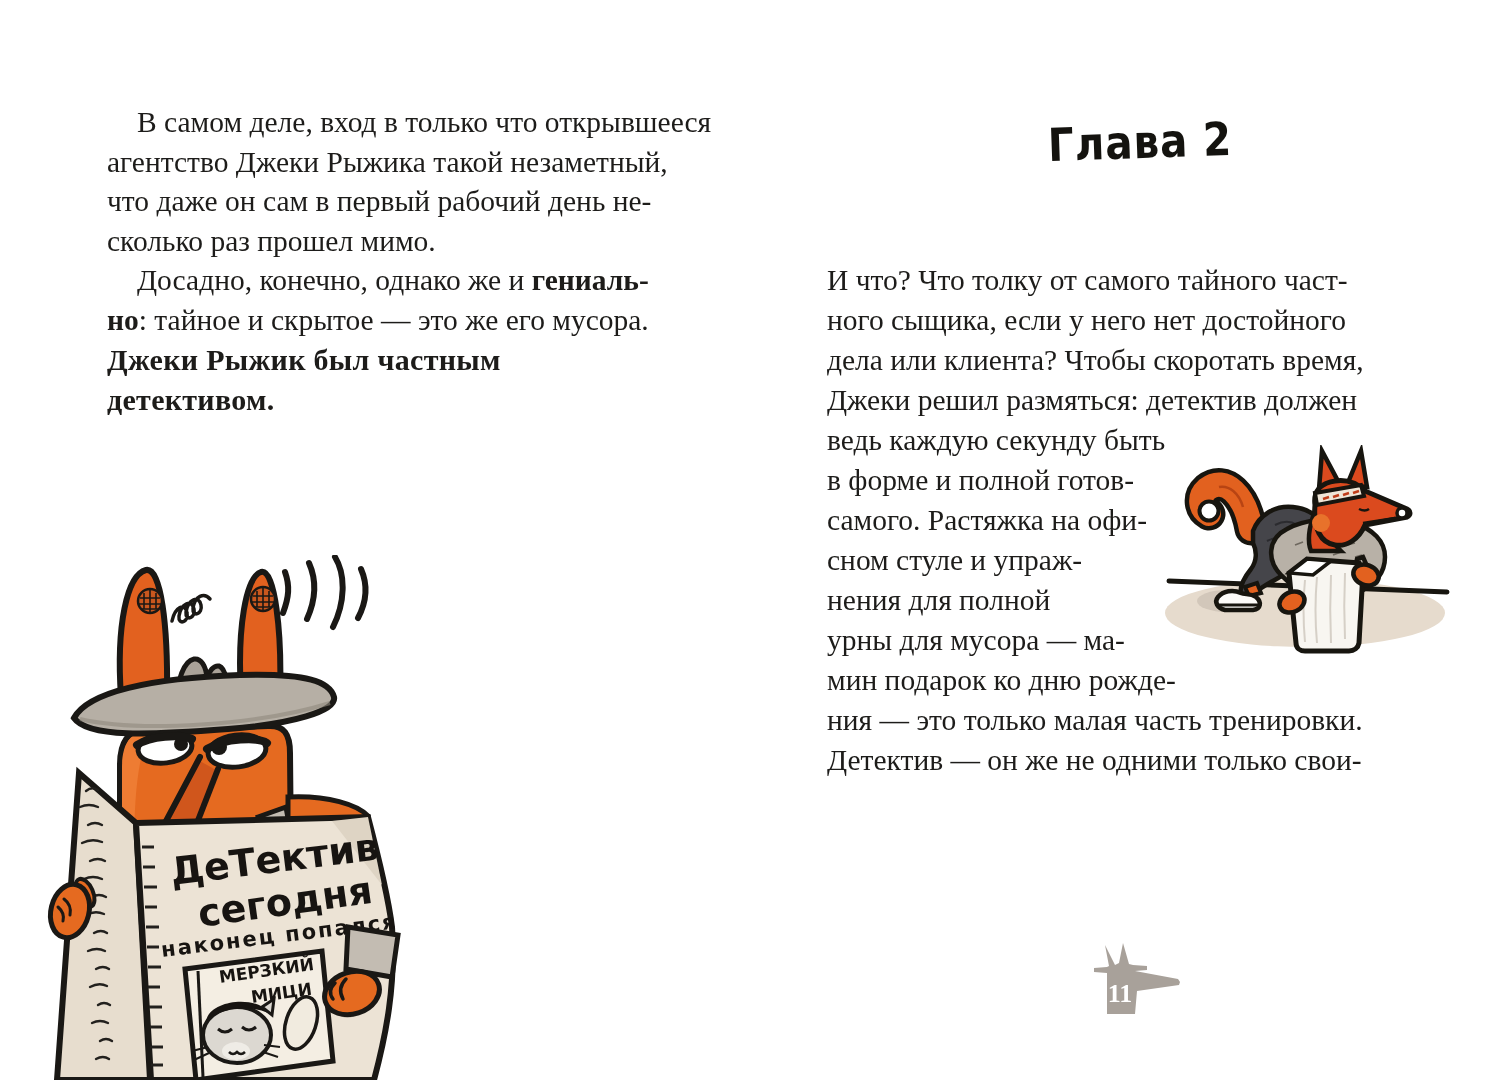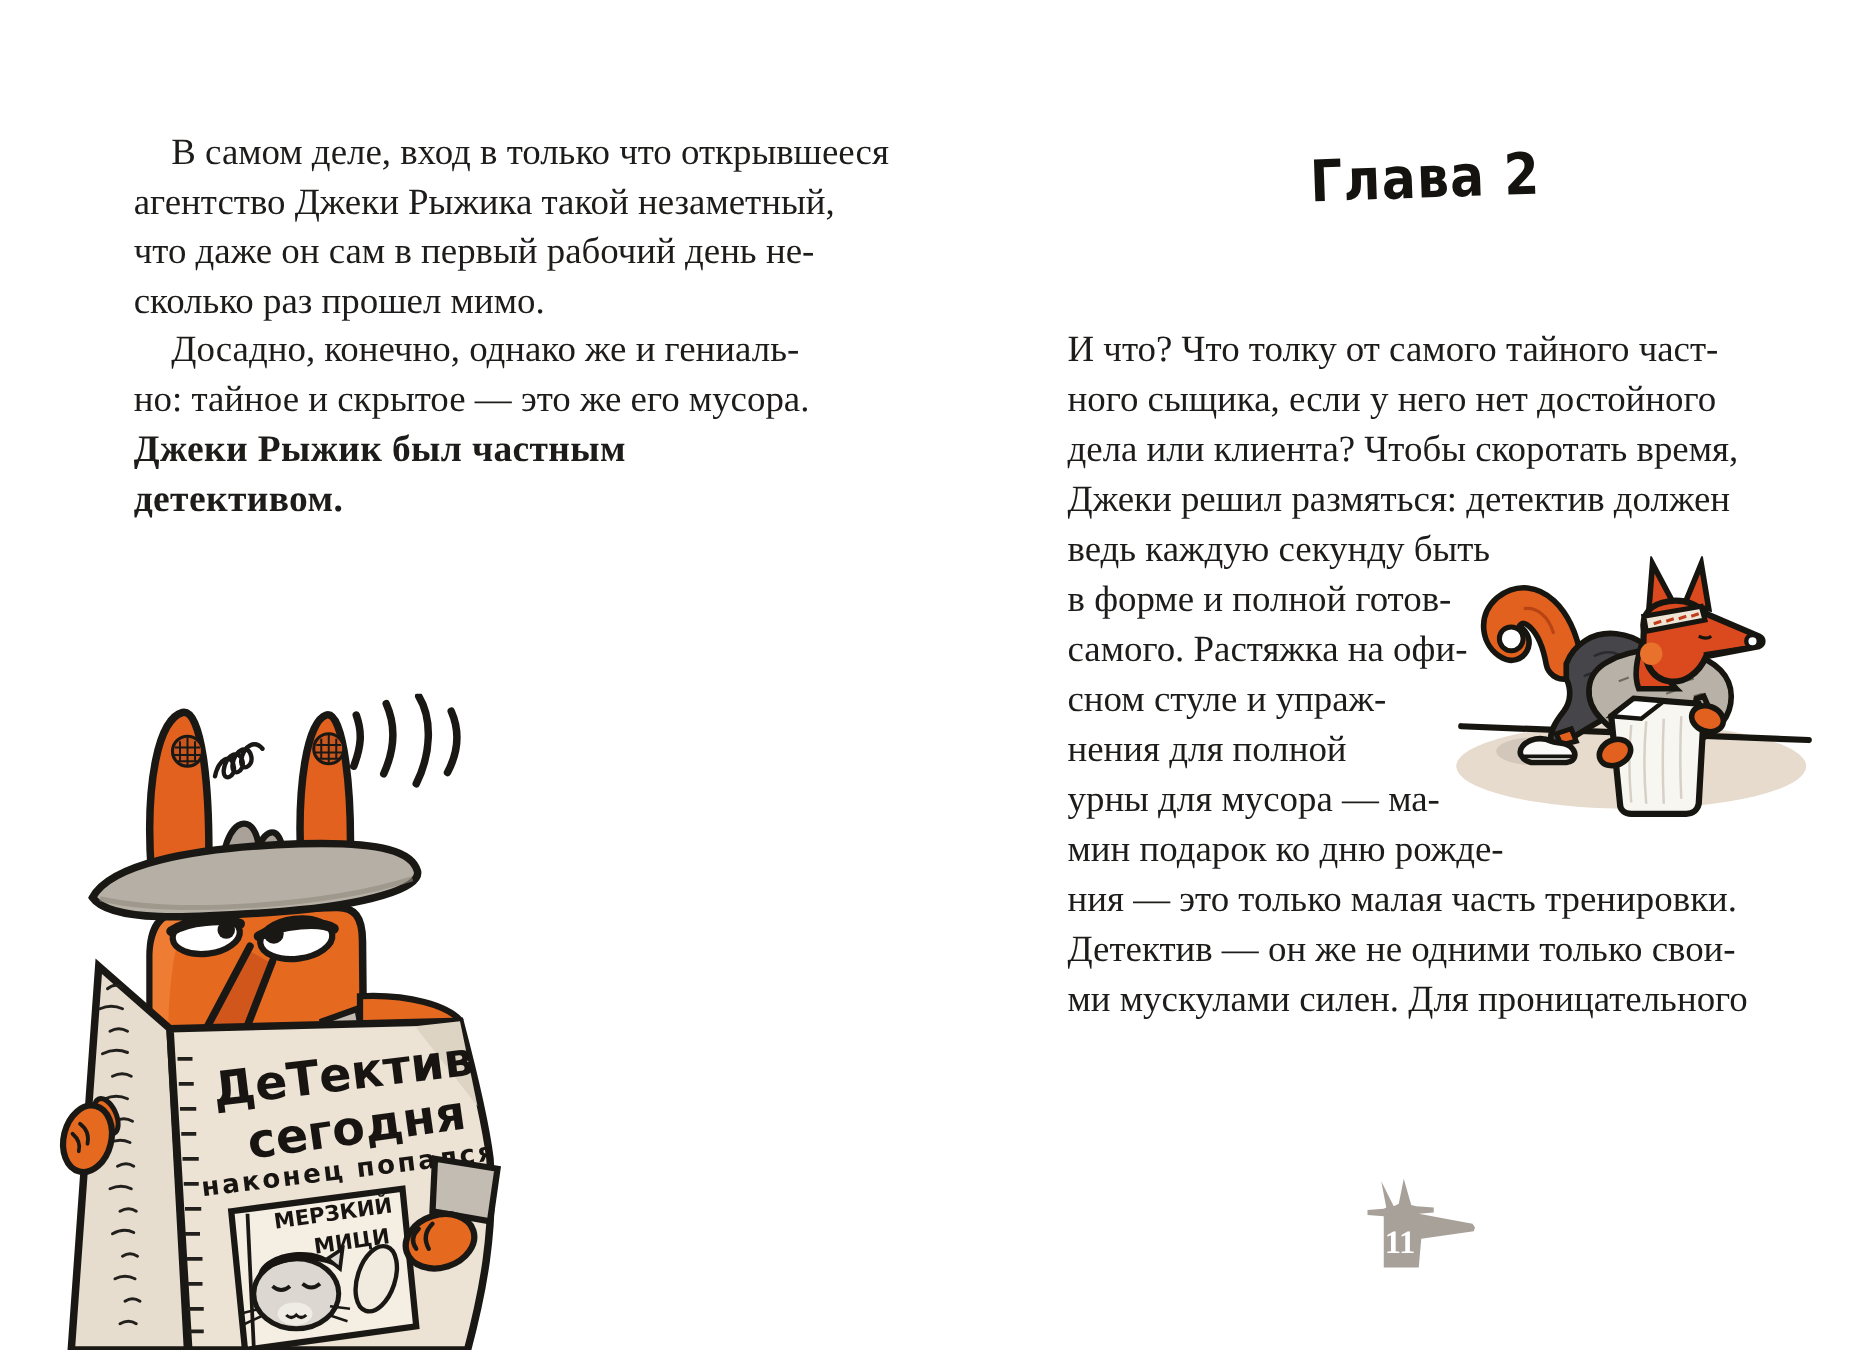--- a/index.html
+++ b/index.html
@@ -9,25 +9,25 @@
     font-family:"Liberation Serif","DejaVu Serif",serif;
   }
   .page{position:absolute;top:0;height:1080px;}
   #left-page{left:0;width:746px;padding-left:32px;}
   #right-page{left:746px;width:746px;}
 
   .textblock{position:absolute;}
   .ln{white-space:nowrap;font-size:29.5px;line-height:39.5px;height:39.5px;}
   #right-text .ln{line-height:40px;height:40px;}
   .indent{padding-left:30px;}
-  .bld{font-weight:normal;}
+  .bld{font-weight:bold;}
   .big{font-size:30px;font-weight:bold;line-height:40px;height:40px;letter-spacing:.3px;}
 
   #left-text{left:107px;top:103px;width:600px;}
-  #right-text{left:108px;top:260px;width:620px;} 
+  #right-text{left:81px;top:260px;width:620px;} 
 
   #chapter-heading{
     position:absolute;left:274px;top:84px;width:240px;text-align:center;
     font-family:"DejaVu Sans",sans-serif;font-size:46px;color:#14130f;
     letter-spacing:1px;transform:rotate(-2deg) scaleX(.88);
   }
 
   #illus-left{position:absolute;left:30px;top:555px;width:430px;height:525px;}
   #illus-right{position:absolute;left:409px;top:445px;width:330px;height:220px;} 
   #page-marker{position:absolute;left:347px;top:939px;width:92px;height:76px;} 
@@ -183,21 +183,20 @@
     <div class="ln">Джеки решил размяться: детектив должен</div>
     <div class="ln">ведь каждую секунду быть</div>
     <div class="ln">в форме и полной готов-</div>
     <div class="ln">самого. Растяжка на офи-</div>
     <div class="ln">сном стуле и упраж-</div>
     <div class="ln">нения для полной</div>
     <div class="ln">урны для мусора — ма-</div>
     <div class="ln">мин подарок ко дню рожде-</div>
     <div class="ln">ния — это только малая часть тренировки.</div>
     <div class="ln">Детектив — он же не одними только свои-</div>
-    <div class="ln">ми мускулами силен. Для проницательного</div>
   </div>
 
   <svg id="illus-right" viewBox="0 0 330 220">
     <ellipse cx="150" cy="168" rx="140" ry="34" fill="#e6dbcd"></ellipse>
     <ellipse cx="72" cy="156" rx="30" ry="11" fill="#d2c7ba"></ellipse>
     <path d="M 14,136 L 292,147" stroke="#17150f" stroke-width="5" stroke-linecap="round"></path>
 
     <g>
       <path d="M 96,84 C 90,50 70,30 52,44 C 43,52 45,64 54,69" fill="none" stroke="#17150f" stroke-width="33" stroke-linecap="round"></path>
       <path d="M 96,84 C 90,50 70,30 52,44 C 43,52 45,64 54,69" fill="none" stroke="#e2611f" stroke-width="24" stroke-linecap="round"></path>

